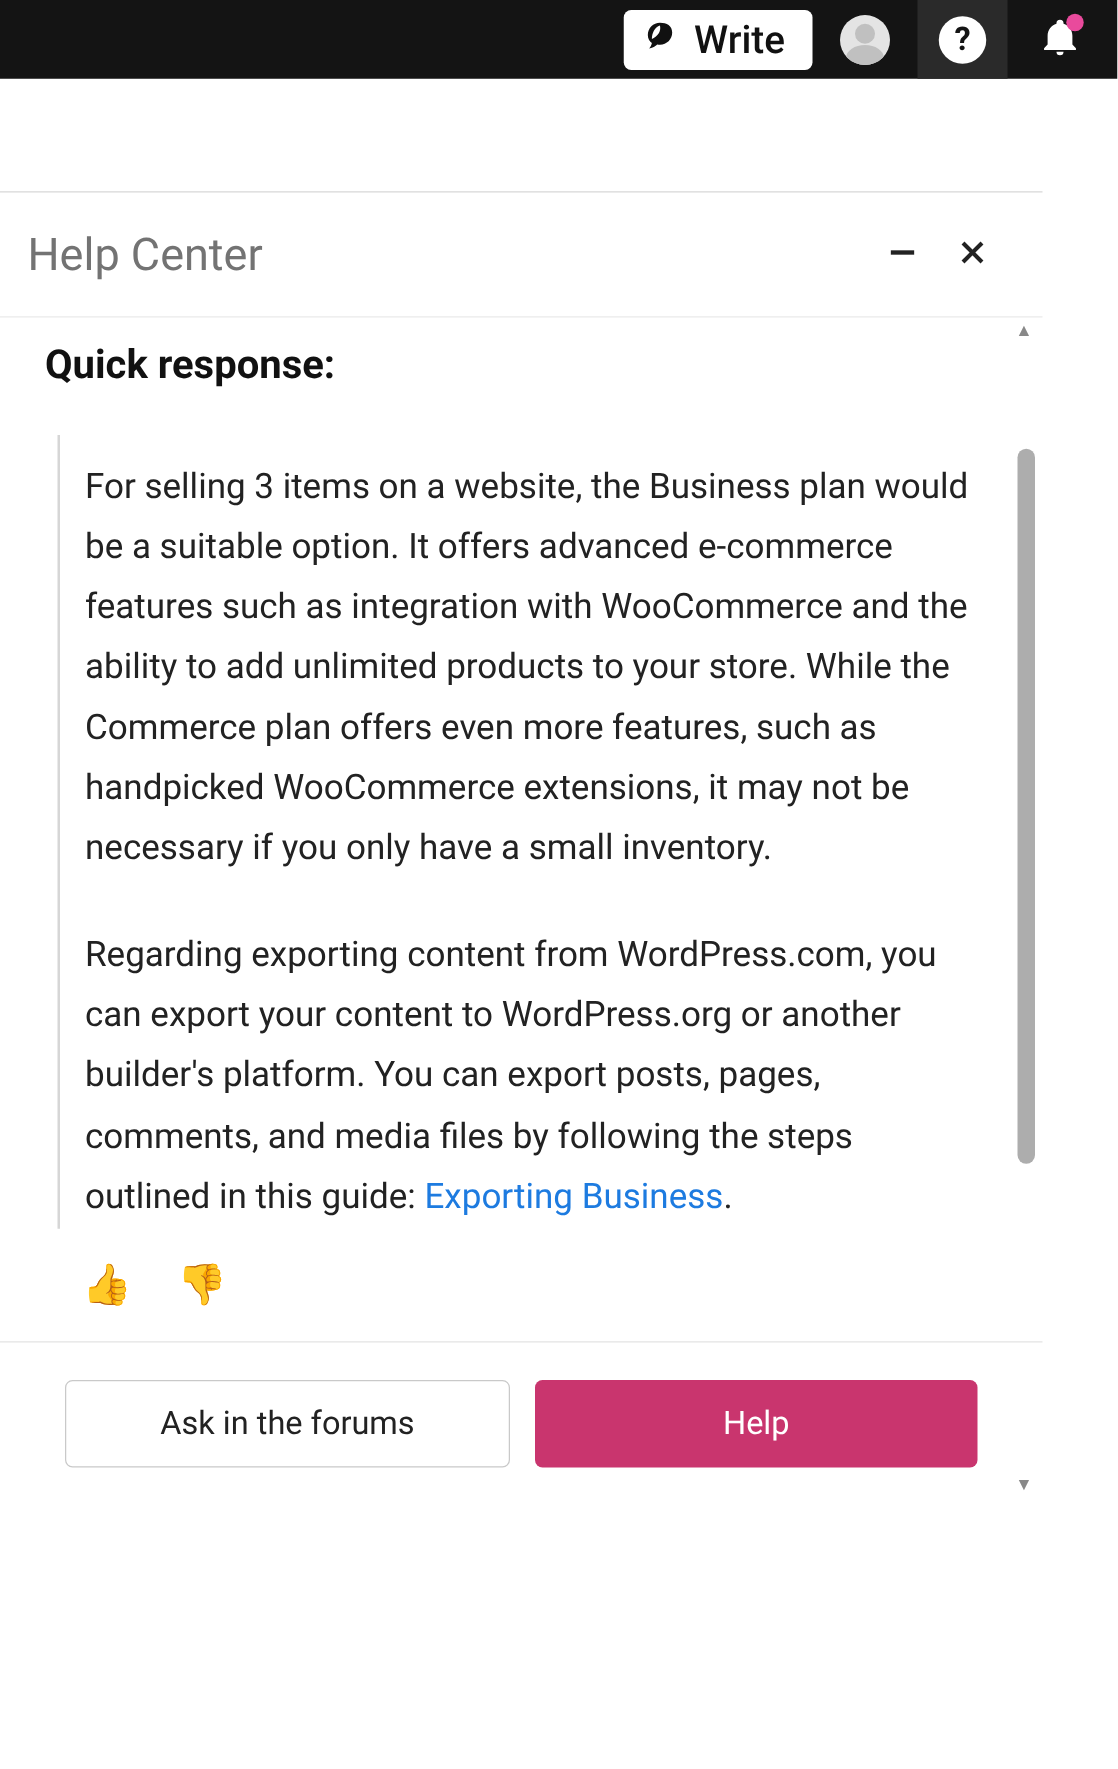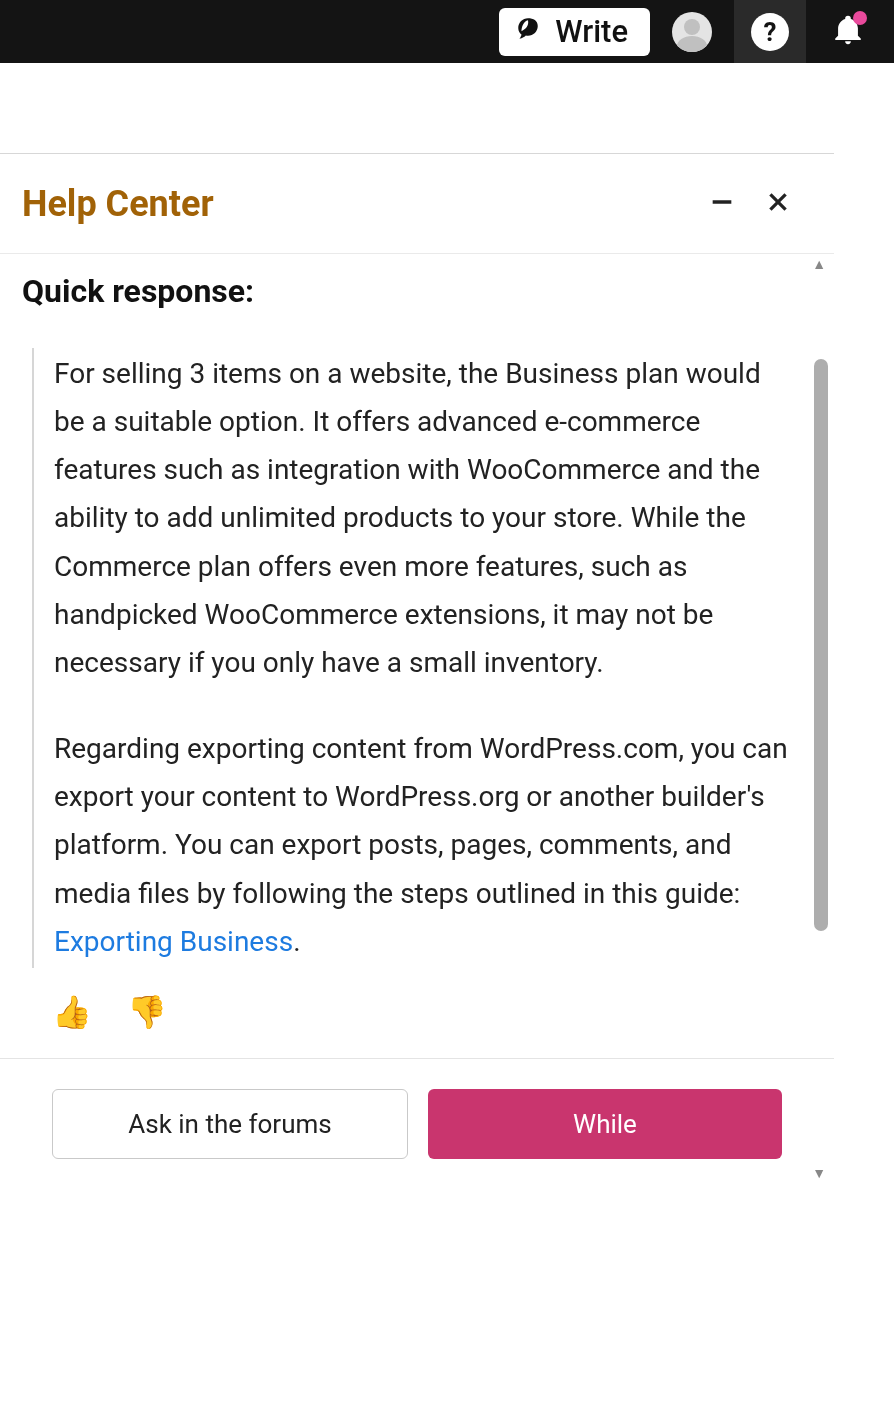--- a/index.html
+++ b/index.html
@@ -108,22 +108,22 @@
   }
   .panel-header {
     height: 100px;
     border-bottom: 1px solid #eaeaea;
     display: flex;
     align-items: center;
     padding: 0 28px 0 22px;
   }
   .panel-title {
     font-size: 36px;
-    font-weight: 700;
-    color: #a16207;
+    font-weight: 400;
+    color: #737373;
     flex: 1;
   }
   .hdr-btn {
     width: 56px;
     height: 56px;
     display: flex;
     align-items: center;
     justify-content: center;
     cursor: pointer;
     color: #222;
@@ -146,37 +146,37 @@
     position: absolute;
     right: 6px;
     top: 105px;
     width: 14px;
     height: 572px;
     background: #adadad;
     border-radius: 7px;
     cursor: pointer;
   }
   .panel-body {
-    padding: 18px 36px 10px 22px;
+    padding: 18px 36px 10px 36px;
   }
   .qr-heading {
     font-size: 32px;
     font-weight: 700;
     color: #111;
     margin: 0 0 38px 0;
   }
   .response-block {
     border-left: 2px solid #d6d6d6;
     padding: 2px 10px 2px 20px;
     margin-left: 10px;
     font-size: 28px;
     line-height: 1.72;
     color: #222;
   }
-  .response-block p { margin: 0 0 38px 0; }
+  .response-block p { margin: 15px 0 38px 0; }
   .response-block p:last-child { margin-bottom: 0; }
   .response-block a {
     color: #1d7be0;
     text-decoration: none;
     cursor: pointer;
   }
   .feedback-row {
     display: flex;
     gap: 36px;
     padding: 28px 0 20px 30px;
@@ -281,18 +281,18 @@
       </div>
 
       <div class="feedback-row">
         <span class="fb-emoji">👍</span>
         <span class="fb-emoji">👎</span>
       </div>
     </div>
 
     <div class="panel-footer">
       <div class="btn btn-outline">Ask in the forums</div>
-      <div class="btn btn-primary">While</div>
+      <div class="btn btn-primary">Help</div>
     </div>
 
     <span class="scroll-arrow-down">▼</span>
   </div>
 </div>
 
 </body></html>

